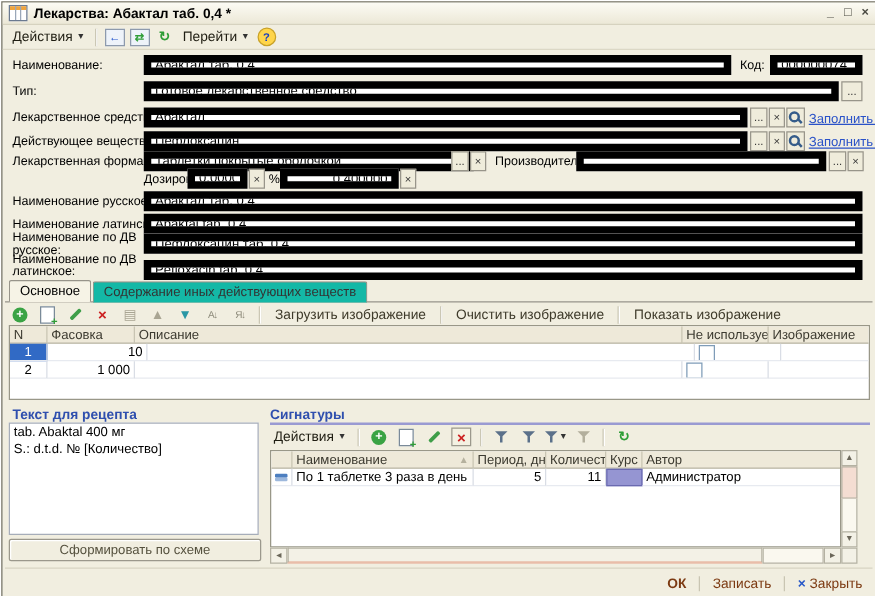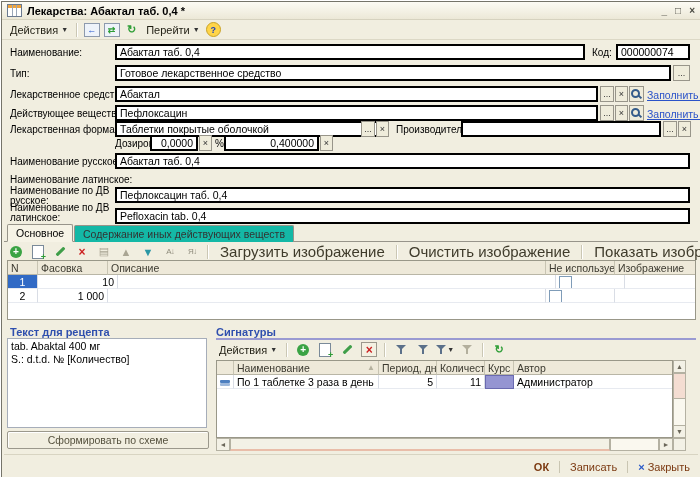--- a/index.html
+++ b/index.html
@@ -21,21 +21,21 @@
   .tbtn{display:inline-flex;align-items:center;gap:3px;padding:1px 3px;color:#1f1d12;cursor:default;white-space:nowrap;}
   .caret{font-size:7px;color:#333;}
   .vsep{width:1px;height:14px;background:#cbc7b4;border-right:1px solid #fff;margin:0 2px;}
   .iconbtn{width:17px;height:16px;display:inline-flex;align-items:center;justify-content:center;cursor:default;}
   .helpicon{width:13px;height:13px;border-radius:50%;background:#ffd54a;border:1px solid #c9a227;
             display:inline-flex;align-items:center;justify-content:center;font-size:9px;font-weight:bold;color:#1a3fbf;}
   .boxglyph{display:inline-flex;align-items:center;justify-content:center;width:14px;height:12px;
             border:1px solid #8d9aad;background:#eef3fa;font-size:9px;font-weight:bold;}
   
   .flabel{position:absolute;left:8px;color:#000;font-size:10px;line-height:10px;}
-  .inp{position:absolute;height:16px;box-sizing:border-box;border:2px solid #000000;background:#fff;
+  .inp{position:absolute;height:16px;box-sizing:border-box;border:6px solid #000000;background:#fff;
        font-family:"Liberation Sans",sans-serif;font-size:10.5px;padding:0 3px;color:#000;}
   .inp.right{text-align:right;}
   .sq{position:absolute;height:16px;box-sizing:border-box;border:1px solid #98958a;background:#efecdb;
       display:flex;align-items:center;justify-content:center;font-size:9px;color:#333;cursor:default;}
   .link{position:absolute;color:#2a52c8;text-decoration:underline;font-size:10.5px;cursor:pointer;white-space:nowrap;}
   .mag{width:11px;height:11px;position:relative;display:inline-block;}
   .mag::before{content:"";position:absolute;left:0;top:0;width:5px;height:5px;border:2px solid #355c8a;border-radius:50%;}
   .mag::after{content:"";position:absolute;left:7px;top:7px;width:4px;height:2px;background:#355c8a;transform:rotate(45deg);}
   
   .tabstrip{position:absolute;left:2px;top:221px;width:694px;height:18px;border-bottom:1px solid #97948a;}
@@ -59,21 +59,21 @@
   .tealic{color:#2a97a5;}
   .greenic{color:#2f9e37;font-weight:bold;}
   .sortic{font-size:8px;color:#8f8c7c;letter-spacing:-1px;white-space:nowrap;}
   .funnel{width:11px;height:10px;position:relative;display:inline-block;}
   .funnel::before{content:"";position:absolute;left:0;top:0;border-left:5px solid transparent;
                   border-right:5px solid transparent;border-top:5px solid #5b708a;}
   .funnel::after{content:"";position:absolute;left:4px;top:4px;width:2px;height:5px;background:#5b708a;}
   .funnel.gray::before{border-top-color:#b3af9d;}
   .funnel.gray::after{background:#b3af9d;}
   .ticonbtn{display:inline-flex;align-items:center;justify-content:center;width:18px;height:16px;cursor:default;}
-  .txtbtn{color:#3f3b2b;padding:0 5px;white-space:nowrap;cursor:default;font-size:15px;}
+  .txtbtn{color:#3f3b2b;padding:0 5px;white-space:nowrap;cursor:default;font-size:11px;}
   
   .gtable{position:absolute;box-sizing:border-box;border:1px solid #999788;background:#fff;overflow:hidden;}
   .grow{display:flex;height:14px;line-height:14px;font-size:10.5px;}
   .grow.head{background:#eee9d9;color:#3c3a30;}
   .gcell{box-sizing:border-box;padding:0 3px;border-right:1px solid #d9dde5;overflow:hidden;white-space:nowrap;}
   .grow.head .gcell{border-right:1px solid #c8c4b2;border-bottom:1px solid #b9b6a6;}
   .grow.data .gcell{border-bottom:1px solid #e7eaf0;}
   .gcell.num{text-align:right;}
   .gcell.ctr{text-align:center;}
   .selcell{background:#316ac5;color:#fff;}
@@ -170,20 +170,21 @@
   <span class="flabel" style="left:113px;top:137px;">Дозировка:</span>
   <input class="inp right" style="left: 148px; top: 133px; width: 48px;" value="0,0000">
   <span class="sq" style="left:197px;top:133px;width:13px;">×</span>
   <span class="flabel" style="left:213px;top:137px;">%-</span>
   <input class="inp right" style="left: 222px; top: 133px; width: 95px;" value="0,400000">
   <span class="sq" style="left:318px;top:133px;width:13px;">×</span>
 
   <span class="flabel" style="top:155px;">Наименование русское:</span>
   <input class="inp" style="left: 113px; top: 151px; width: 575px;" value="Абактал таб. 0,4">
   <span class="flabel" style="top:173px;">Наименование латинское:</span>
+  <input class="inp" style="left: 113px; top: 169px; width: 575px;" value="Abaktal tab. 0,4">
   <span class="flabel" style="top:184px;width:102px;">
     <span>Наименование по ДВ</span><br>
     <span>русское:</span>
   </span>
   <input class="inp" style="left: 113px; top: 185px; width: 575px;" value="Пефлоксацин таб. 0,4">
   <span class="flabel" style="top:201px;width:102px;">
     <span>Наименование по ДВ</span><br>
     <span>латинское:</span>
   </span>
   <input class="inp" style="left: 113px; top: 206px; width: 575px;" value="Pefloxacin tab. 0,4">

